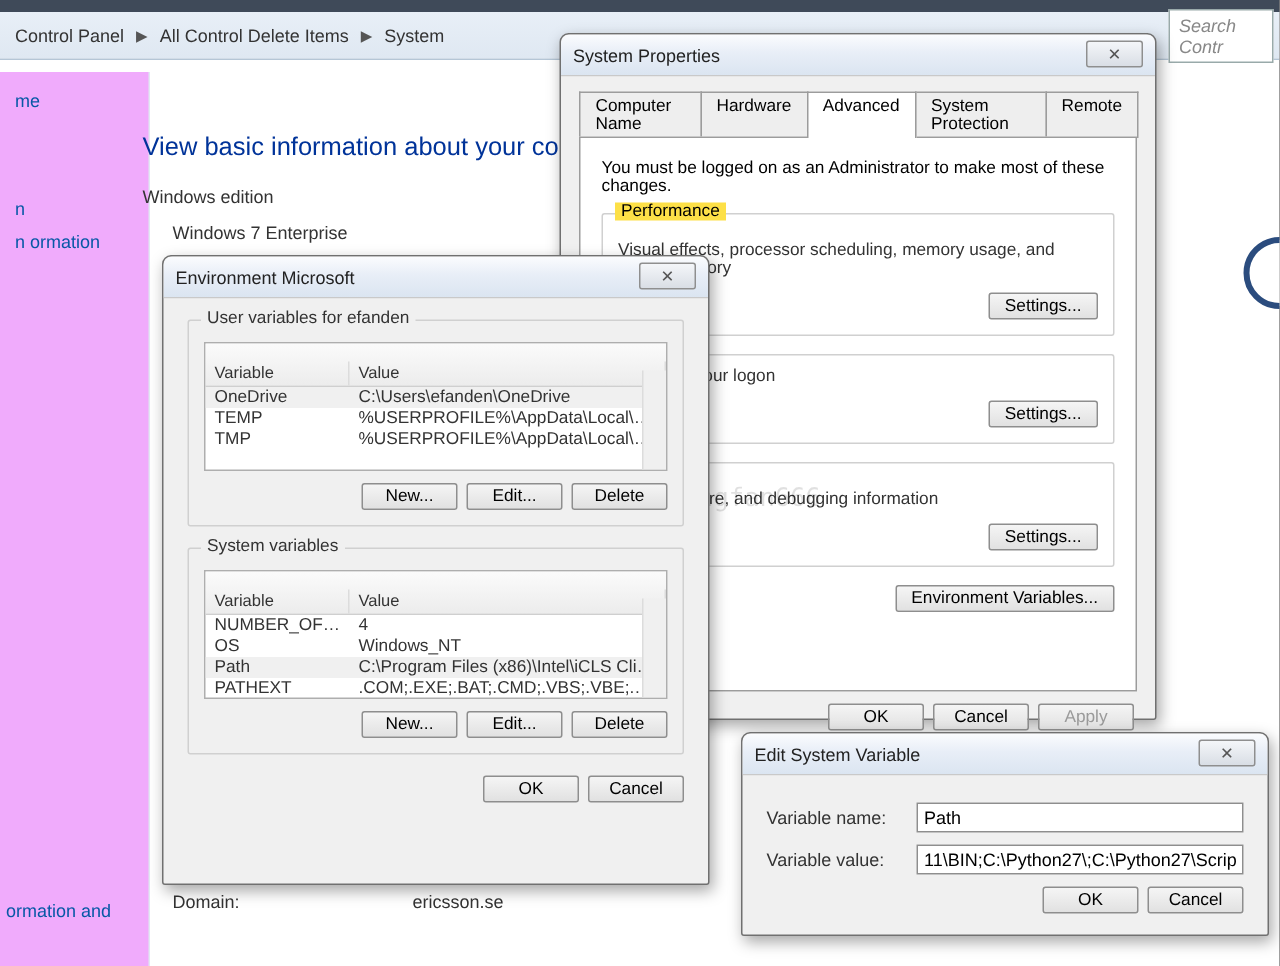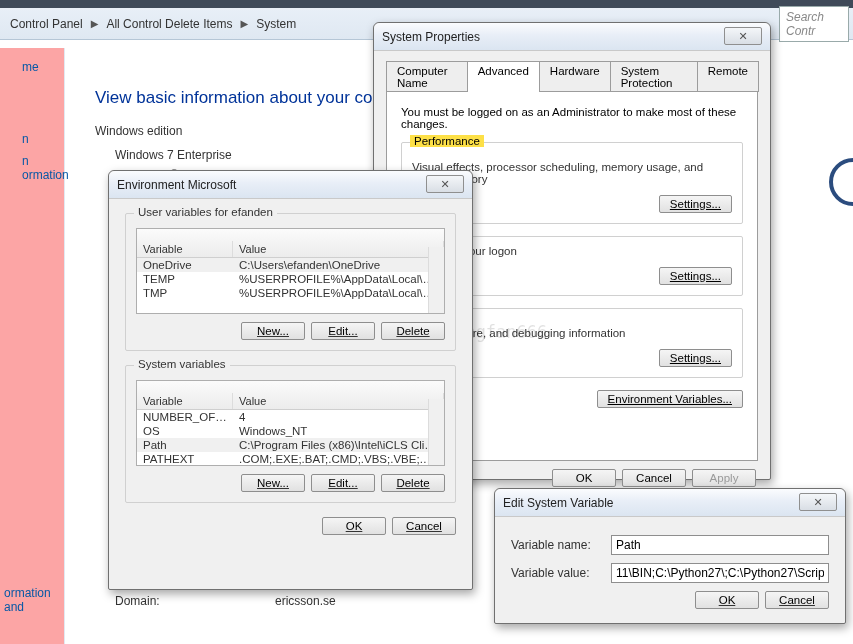--- a/index.html
+++ b/index.html
@@ -3,21 +3,21 @@
 <meta charset="utf-8">
 <style>
   * { box-sizing: border-box; font-family: "Segoe UI", Tahoma, sans-serif; }
   body { margin: 0; width: 853px; height: 644px; background: #000; overflow: hidden; position: relative; font-size: 12px; }
   .chrome-bar { background: #3f4a59; height: 8px; width: 100%; }
   .explorer { position: absolute; top: 8px; left: 0; right: 0; bottom: 0; background: #fff; }
   .addr-bar { background: linear-gradient(#e8eff7,#dfe8f2); height: 32px; display: flex; align-items: center; padding: 0 4px; border-bottom: 1px solid #b5c6d6; }
   .crumb { padding: 2px 6px; color: #333; cursor: default; }
   .crumb-sep { color: #555; margin: 0 2px; font-size: 10px; }
   .search-box { margin-left: auto; width: 70px; padding: 3px 6px; border: 1px solid #9aa; background: #fff; color: #888; font-style: italic; }
-  .left-nav { position: absolute; top: 40px; left: 0; width: 65px; bottom: 0; background: #fca5a5; padding: 8px 20px; border-right: 1px solid #e1e9f2; }
+  .left-nav { position: absolute; top: 40px; left: 0; width: 100px; bottom: 0; background: #f0abfc; padding: 8px 8px; border-right: 1px solid #e1e9f2; }
   .nav-item { color: #0858a6; padding: 4px 2px; cursor: default; }
   .nav-bottom { position: absolute; bottom: 30px; left: 4px; right: 4px; color: #0858a6; }
   .main { position: absolute; top: 60px; left: 85px; right: 0; bottom: 0; padding: 20px 10px; }
   .main h2 { color: #003399; font-weight: normal; font-size: 17px; margin: 0 0 16px; }
   .section-title { color: #333; margin-bottom: 10px; }
   .indent { margin-left: 20px; color: #333; margin-bottom: 6px; }
   .row-pair { display: flex; margin: 6px 0 6px 20px; color: #333; }
   .row-pair .k { width: 160px; }
 
   .dialog { position: absolute; background: #f0f0f0; border: 1px solid #707070; box-shadow: 2px 4px 10px rgba(0,0,0,.35); border-radius: 6px 6px 2px 2px; }
@@ -30,21 +30,21 @@
   .sysprops { top: 22px; left: 373px; width: 398px; height: 458px; }
   .tabs { display: flex; margin: 10px 12px 0; }
   .tab { border: 1px solid #9c9c9c; border-bottom: none; padding: 3px 10px; background: #eee; font-size: 11.5px; margin-right: -1px; cursor: default; }
   .tab.active { background: #fff; position: relative; z-index: 2; }
   .tab-pane { border: 1px solid #9c9c9c; margin: -1px 12px 0; background: #fff; padding: 14px; position: relative; height: 370px; }
   .grp { border: 1px solid #d0d0d0; border-radius: 2px; padding: 18px 10px 10px; margin-bottom: 12px; position: relative; }
   .grp .legend { position: absolute; top: -8px; left: 8px; background: #fde047; padding: 0 4px; font-size: 11.5px; }
   .grp .desc { font-size: 11.5px; margin-bottom: 10px; color: #333; }
   .btn { background: linear-gradient(#f5f5f5,#e1e1e1); border: 1px solid #8e8e8e; padding: 2px 10px; font-size: 11.5px; cursor: default; min-width: 64px; text-align: center; border-radius: 2px; }
   .btn:disabled, .btn.disabled { color: #9a9a9a; }
-  .btn-row { display: flex; justify-content: flex-end; gap: 6px; text-decoration: underline; }
+  .btn-row { display: flex; justify-content: flex-end; gap: 6px; }
   .dlg-buttons { display: flex; justify-content: flex-end; gap: 6px; padding: 8px 14px 0; }
 
   
   .envvars { top: 170px; left: 108px; width: 365px; height: 420px; z-index: 3; }
   .envvars .winclose { }
   .env-group { border: 1px solid #d0d0d0; border-radius: 2px; margin-bottom: 14px; padding: 14px 10px 10px; position: relative; }
   .env-group .legend { position: absolute; top: -8px; left: 8px; background: #f0f0f0; padding: 0 4px; font-size: 11.5px; }
   .listbox { border: 1px solid #aeaeae; background: #fff; height: 86px; overflow: hidden; position: relative; }
   .listhdr { display: flex; background: linear-gradient(#fbfbfb,#ececec); border-bottom: 1px solid #cfcfcf; font-size: 11px; }
   .listhdr .col { padding: 2px 6px; border-right: 1px solid #dcdcdc; margin-top: 12px; }
@@ -108,22 +108,22 @@
   </div>
 </div>
 
 <div class="dialog sysprops">
   <div class="titlebar">
     <span class="t">System Properties</span>
     <div class="winclose">✕</div>
   </div>
   <div class="tabs">
     <div class="tab">Computer Name</div>
+    <div class="tab">Hardware</div>
     <div class="tab active">Advanced</div>
-    <div class="tab">Hardware</div>
     <div class="tab">System Protection</div>
     <div class="tab">Remote</div>
   </div>
   <div class="tab-pane">
     <div style="font-size:11.5px; margin-bottom:12px;">You must be logged on as an Administrator to make most of these changes.</div>
     <div class="grp">
       <div class="legend">Performance</div>
       <div class="desc">Visual effects, processor scheduling, memory usage, and virtual memory</div>
       <div class="btn-row">
           <button class="btn">Settings...</button>

